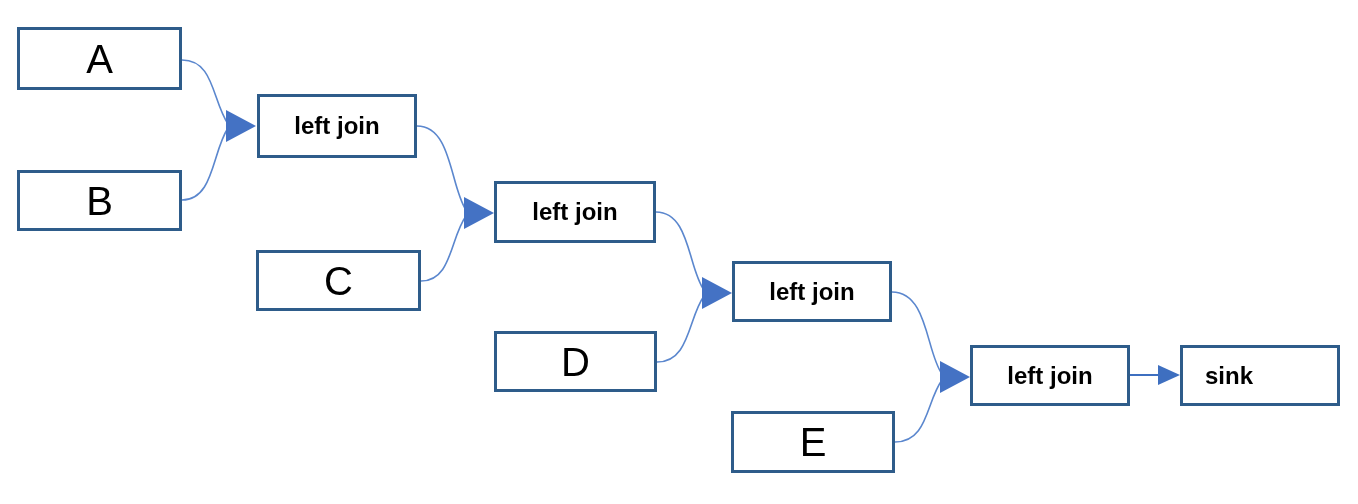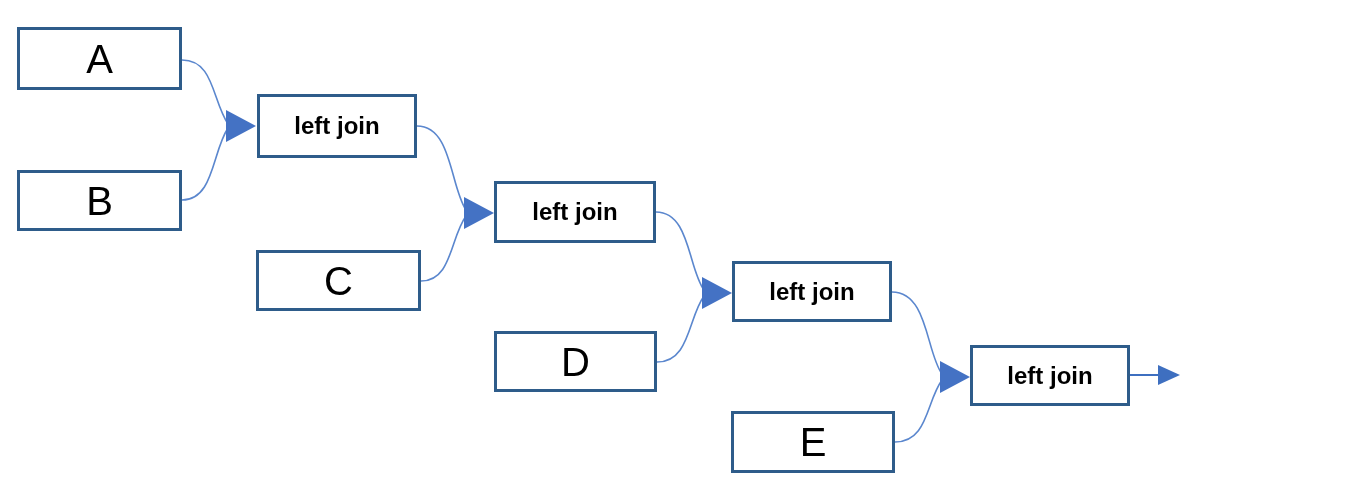--- a/index.html
+++ b/index.html
@@ -126,14 +126,17 @@
   </div>
 
   <div class="node source" style="left:731px; top:411px; width:164px; height:62px;">
     <span>E</span>
   </div>
 
   <div class="node op" style="left:970px; top:345px; width:160px; height:61px;">
     <span>left join</span>
   </div>
 
+  <div class="node sink" style="left:1180px; top:345px; width:160px; height:61px;">
+    <span>sink</span>
+  </div>
 
 </div>
 
 </body></html>

